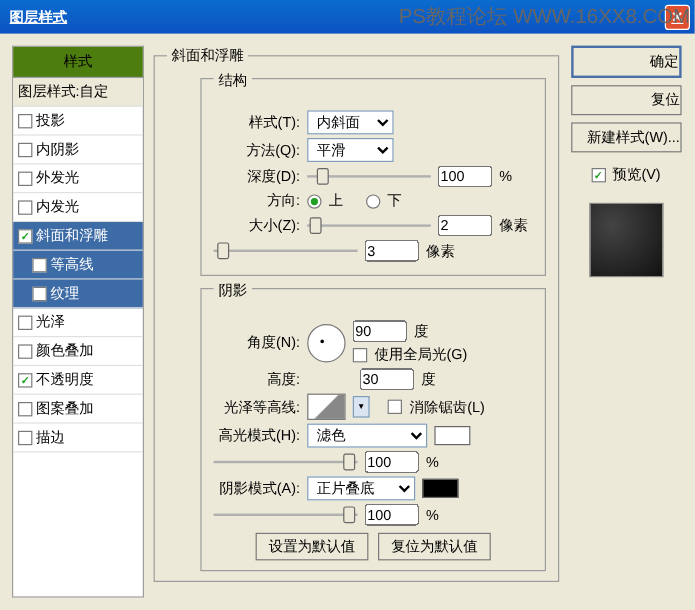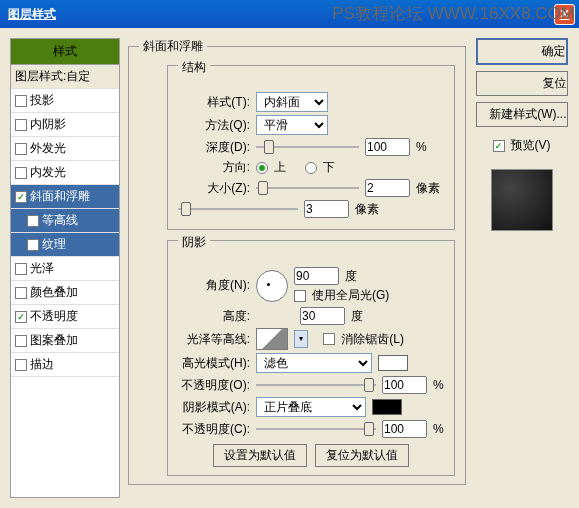--- a/index.html
+++ b/index.html
@@ -172,38 +172,36 @@
         </div>
         <div class="row">
             <span class="lbl">高度:</span>
             <span style="width:38px"></span>
             <input class="num" value="30" style="">
             <span>度</span>
           </div>
         <div class="row"><span class="lbl">光泽等高线:</span><span class="contour"></span><span class="dd-arrow">▾</span>&nbsp;<span class="cb"></span><span>消除锯齿(L)</span></div>
         <div class="row">
             <span class="lbl">高光模式(H):</span>
-            <select style="width:116px"><option>滤色</option></select>
+            <select style="width:100px"><option>滤色</option></select>
             <span class="swatch white"></span>
           </div>
         <div class="row">
-            <span class="lbl">不透明度(O):</span>
             <div class="slider">
               <div class="thumb" style="left:108px"></div>
             </div>
             <input class="num" value="100" style="">
             <span>%</span>
           </div>
         <div class="row">
             <span class="lbl">阴影模式(A):</span>
-            <select style="width:110px"><option>正片叠底</option></select>
+            <select style="width:90px"><option>正片叠底</option></select>
             <span class="swatch black"></span>
           </div>
         <div class="row">
-            <span class="lbl">不透明度(C):</span>
             <div class="slider">
               <div class="thumb" style="left:108px"></div>
             </div>
             <input class="num" value="100" style="">
             <span>%</span>
           </div>
         <div class="bottom-btns">
           <button class="btn">设置为默认值</button>
           <button class="btn">复位为默认值</button>
         </div>

